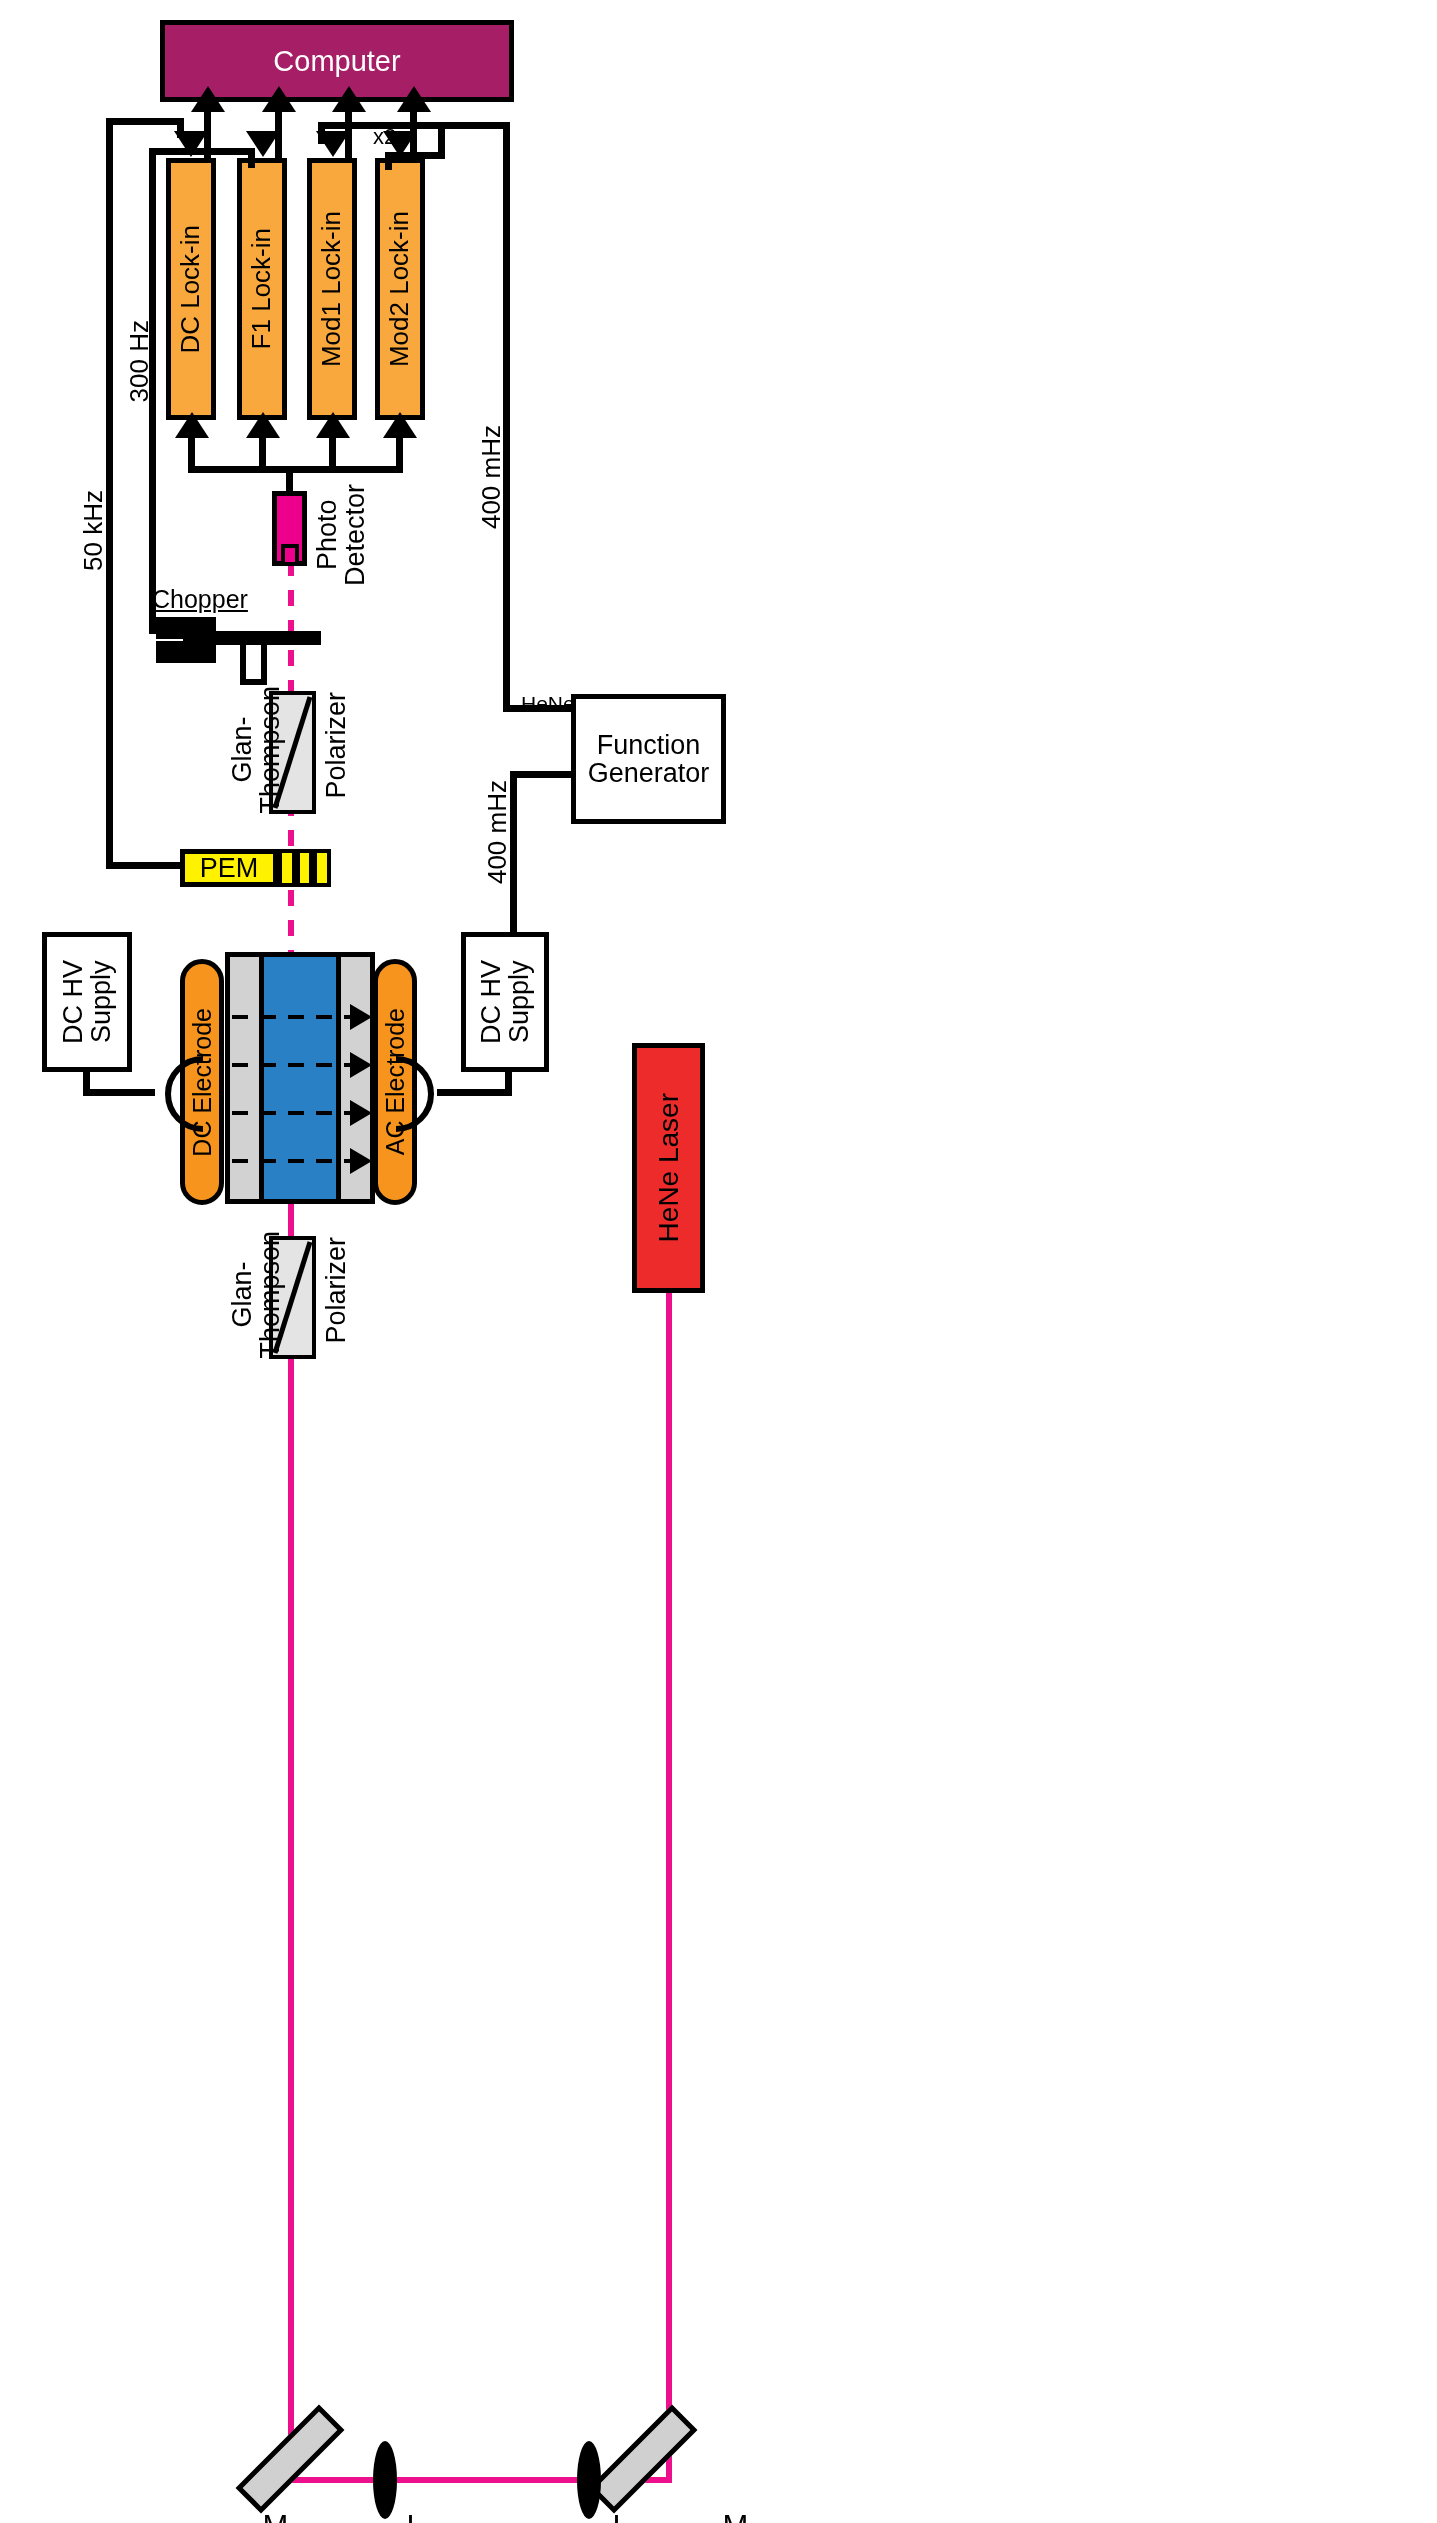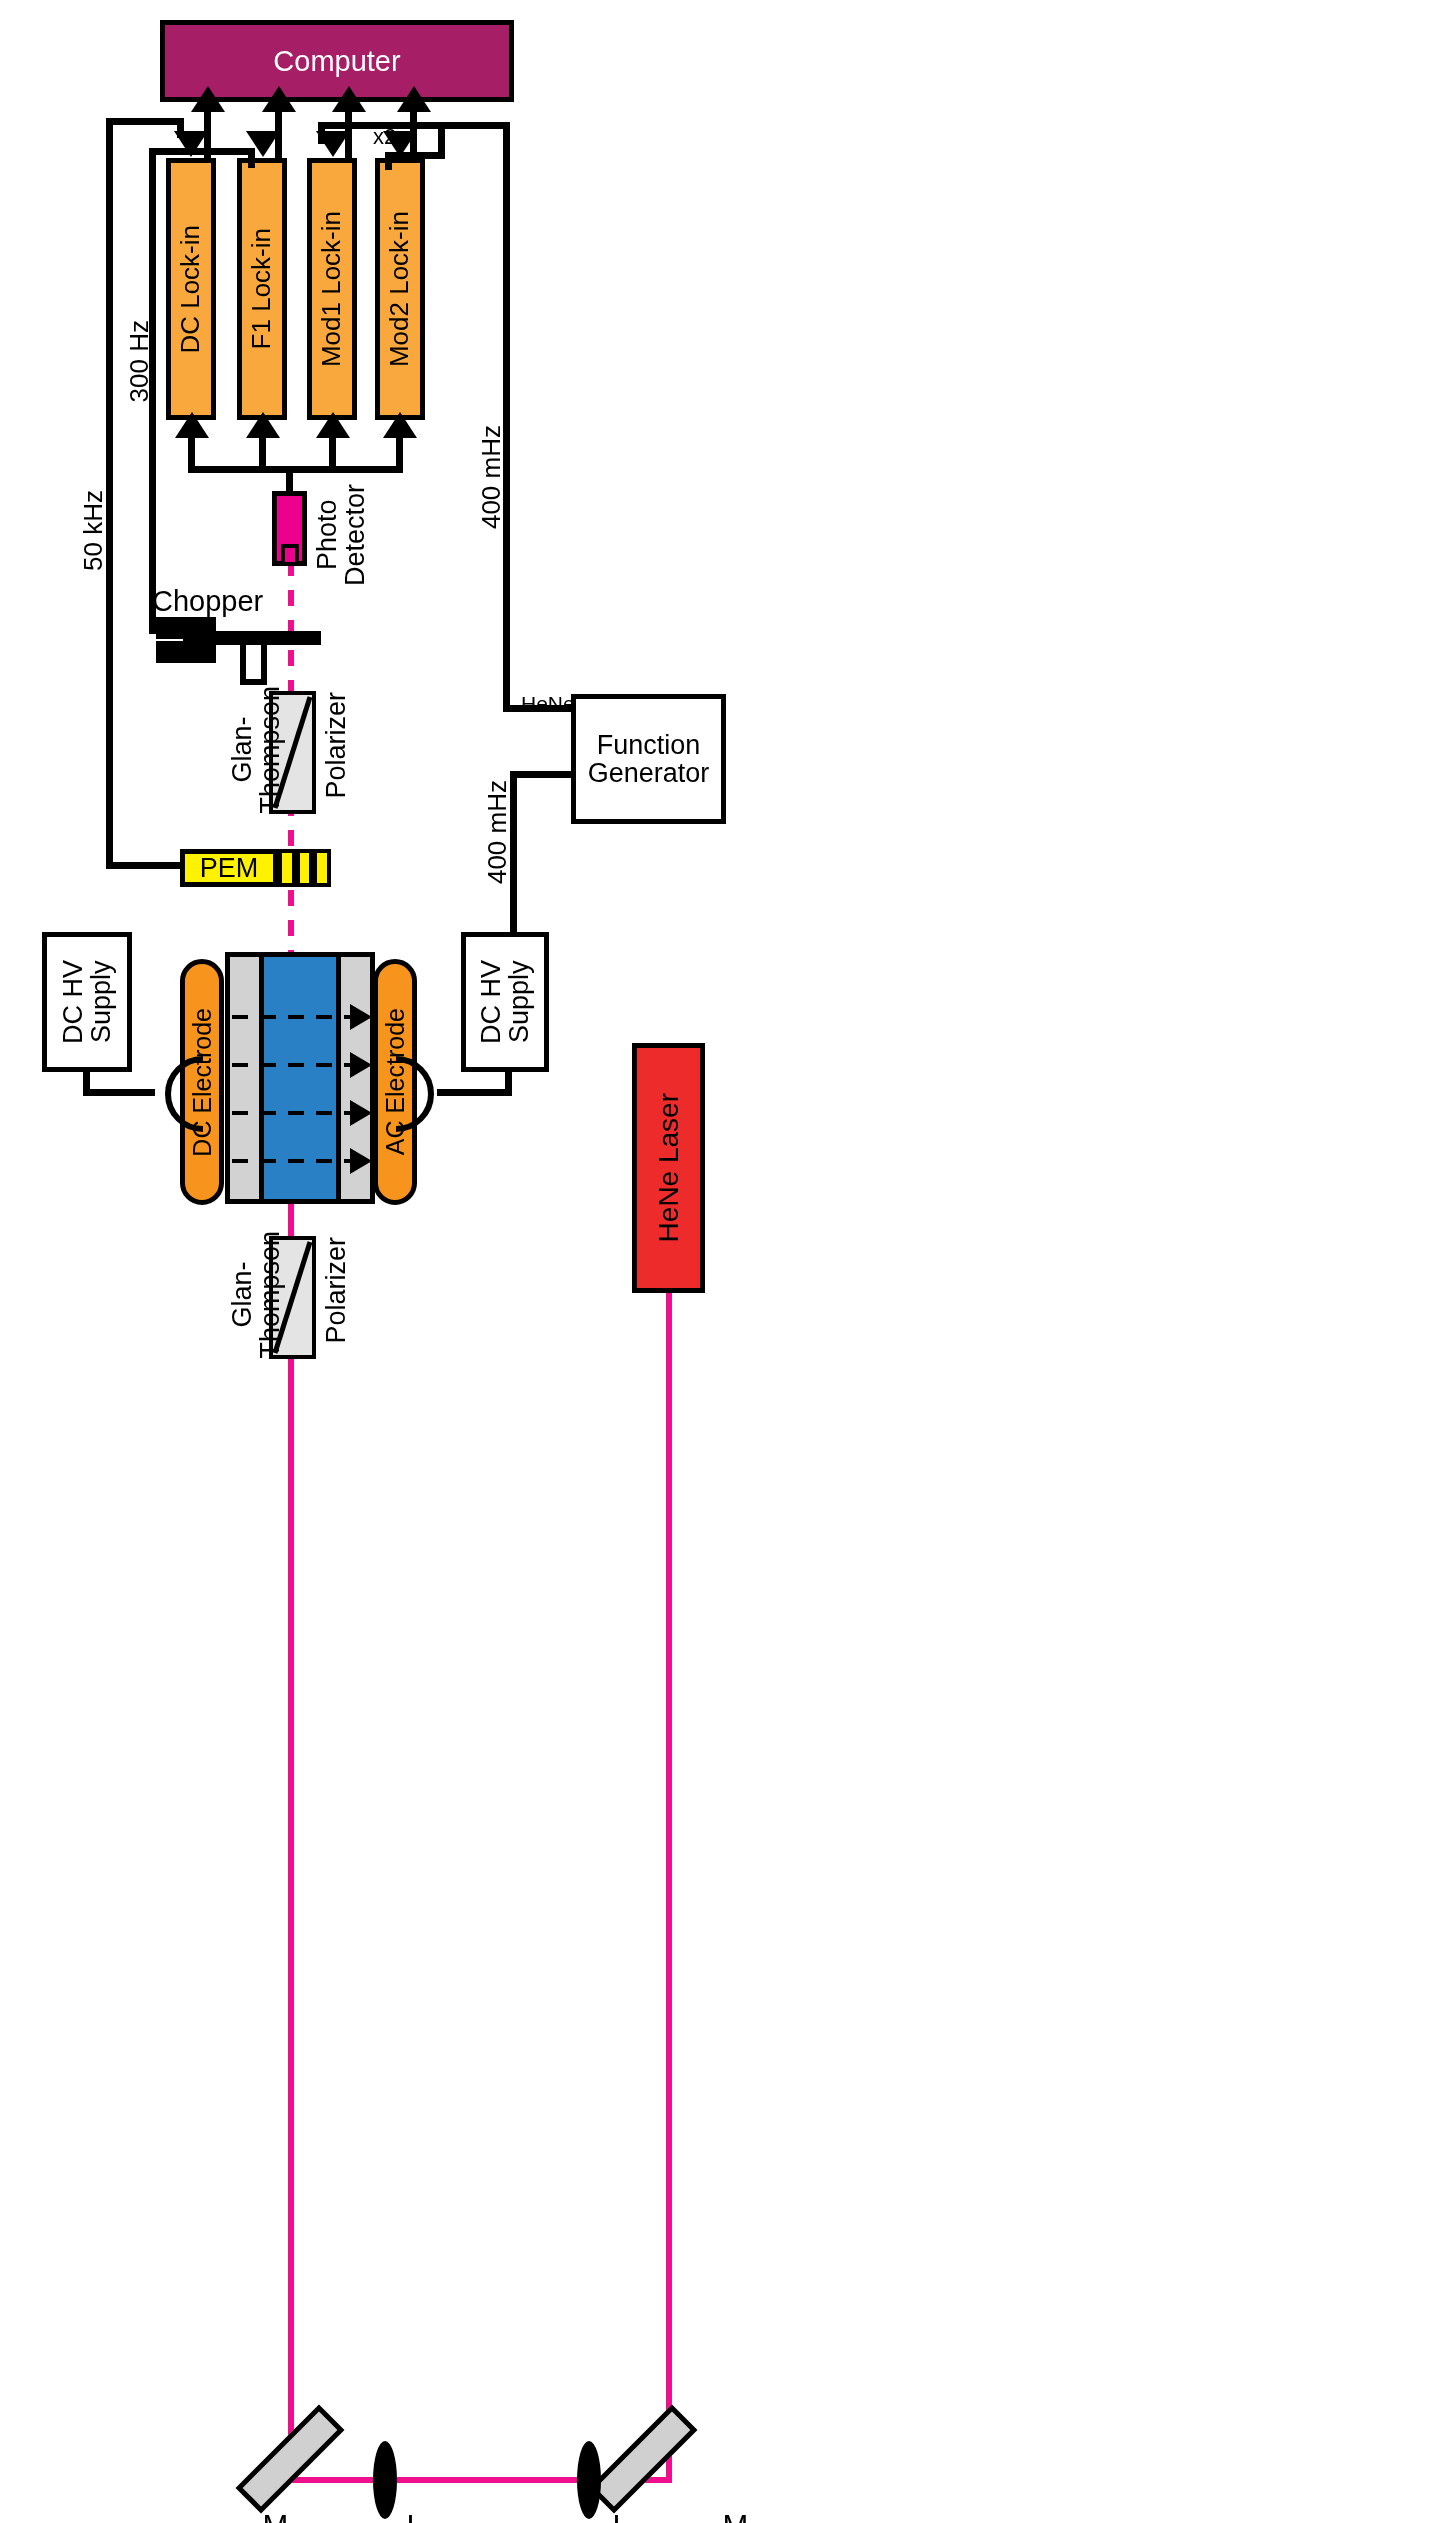--- a/index.html
+++ b/index.html
@@ -110,21 +110,21 @@
   <div class="wire" style="left:329px;top:436px;width:7px;height:37px;"></div>
   <div class="wire" style="left:396px;top:436px;width:7px;height:37px;"></div>
   <div class="arrowup" style="left:316px;top:412px;"></div>
   <div class="arrowup" style="left:383px;top:412px;"></div>
 
   <div class="box pd" style="left:272px;top:491px;width:35px;height:75px;"></div>
   <div class="box pd" style="left:281px;top:544px;width:18px;height:22px;border-width:4px;"></div>
   <span class="lbl vt" style="left:313px;top:484px;font-size:27px;text-align:center;">Photo
 Detector</span>
 
-  <span class="lbl" style="left:152px;top:586px;font-size:29px;">Chopper</span>
+  <span class="lbl" style="left:152px;top:586px;font-size:25px;text-decoration:underline;">Chopper</span>
   <div style="position:absolute;left:249px;top:616px;width:0;height:0;"></div>
   <div class="wire" style="left:156px;top:617px;width:60px;height:22px;"></div>
   <div class="wire" style="left:156px;top:641px;width:60px;height:22px;"></div>
   <div class="wire" style="left:183px;top:631px;width:138px;height:14px;"></div>
   <div class="wire" style="left:240px;top:645px;width:6px;height:40px;"></div>
   <div class="wire" style="left:261px;top:645px;width:6px;height:40px;"></div>
   <div class="wire" style="left:240px;top:679px;width:27px;height:6px;"></div>
 
   <div class="box gt" style="left:269px;top:691px;width:47px;height:123px;border-width:4px;"></div>
   <svg style="position:absolute;left:269px;top:691px;" width="47" height="123">

